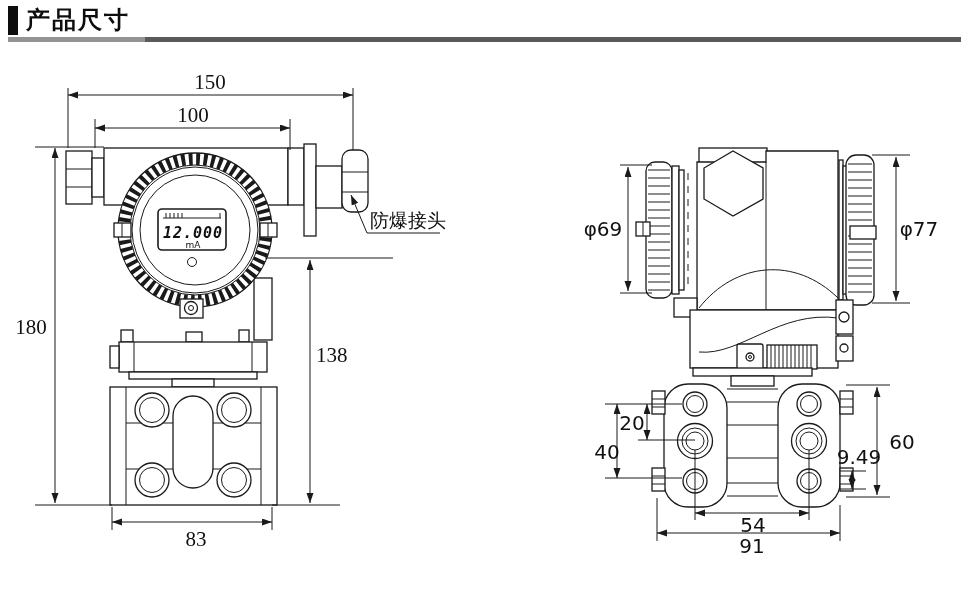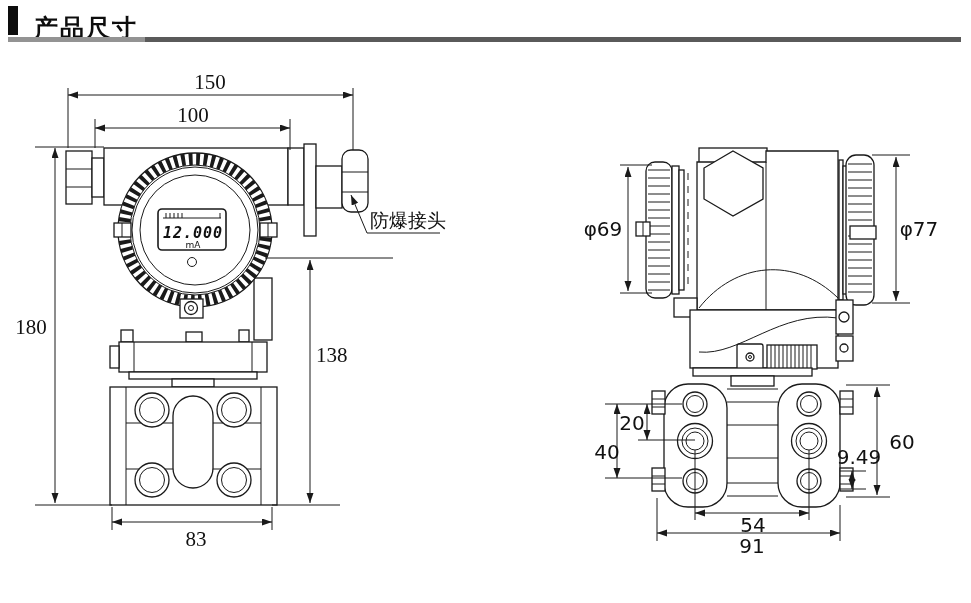--- a/index.html
+++ b/index.html
@@ -1,20 +1,20 @@
 <!DOCTYPE html>
 <html><head>
 <meta charset="utf-8">
 <style>
   html,body{margin:0;padding:0;background:#ffffff;}
   .page{position:relative;width:971px;height:603px;background:#ffffff;overflow:hidden;
         font-family:"Liberation Sans",sans-serif;}
   .hdr{position:absolute;left:0;top:0;width:971px;height:44px;}
   .hdr-bar{position:absolute;left:8px;top:6px;width:10px;height:29px;background:#0d0d0d;}
-  .hdr-title{position:absolute;left:26px;top:4px;margin:8px;font-size:24px;font-weight:bold;
+  .hdr-title{position:absolute;left:26px;top:4px;margin:0;font-size:24px;font-weight:bold;
              color:#0d0d0d;letter-spacing:2px;font-family:Liberation Serif, serif;}
   .hdr-rule{position:absolute;left:8px;top:37px;width:953px;height:5px;display:flex;}
   .hdr-rule .lite{width:137px;height:5px;background:#939393;}
   .hdr-rule .dark{flex:1;height:5px;background:#5a5a5a;}
   svg{position:absolute;left:0;top:0;}
   svg *{vector-effect:none;}
   .lnw{stroke:#1a1a1a;stroke-width:1.3;fill:#ffffff;}
   .thin{stroke:#1a1a1a;stroke-width:1;fill:none;}
   .dim{stroke:#1a1a1a;stroke-width:1;fill:none;}
   text{fill:#111111;}

